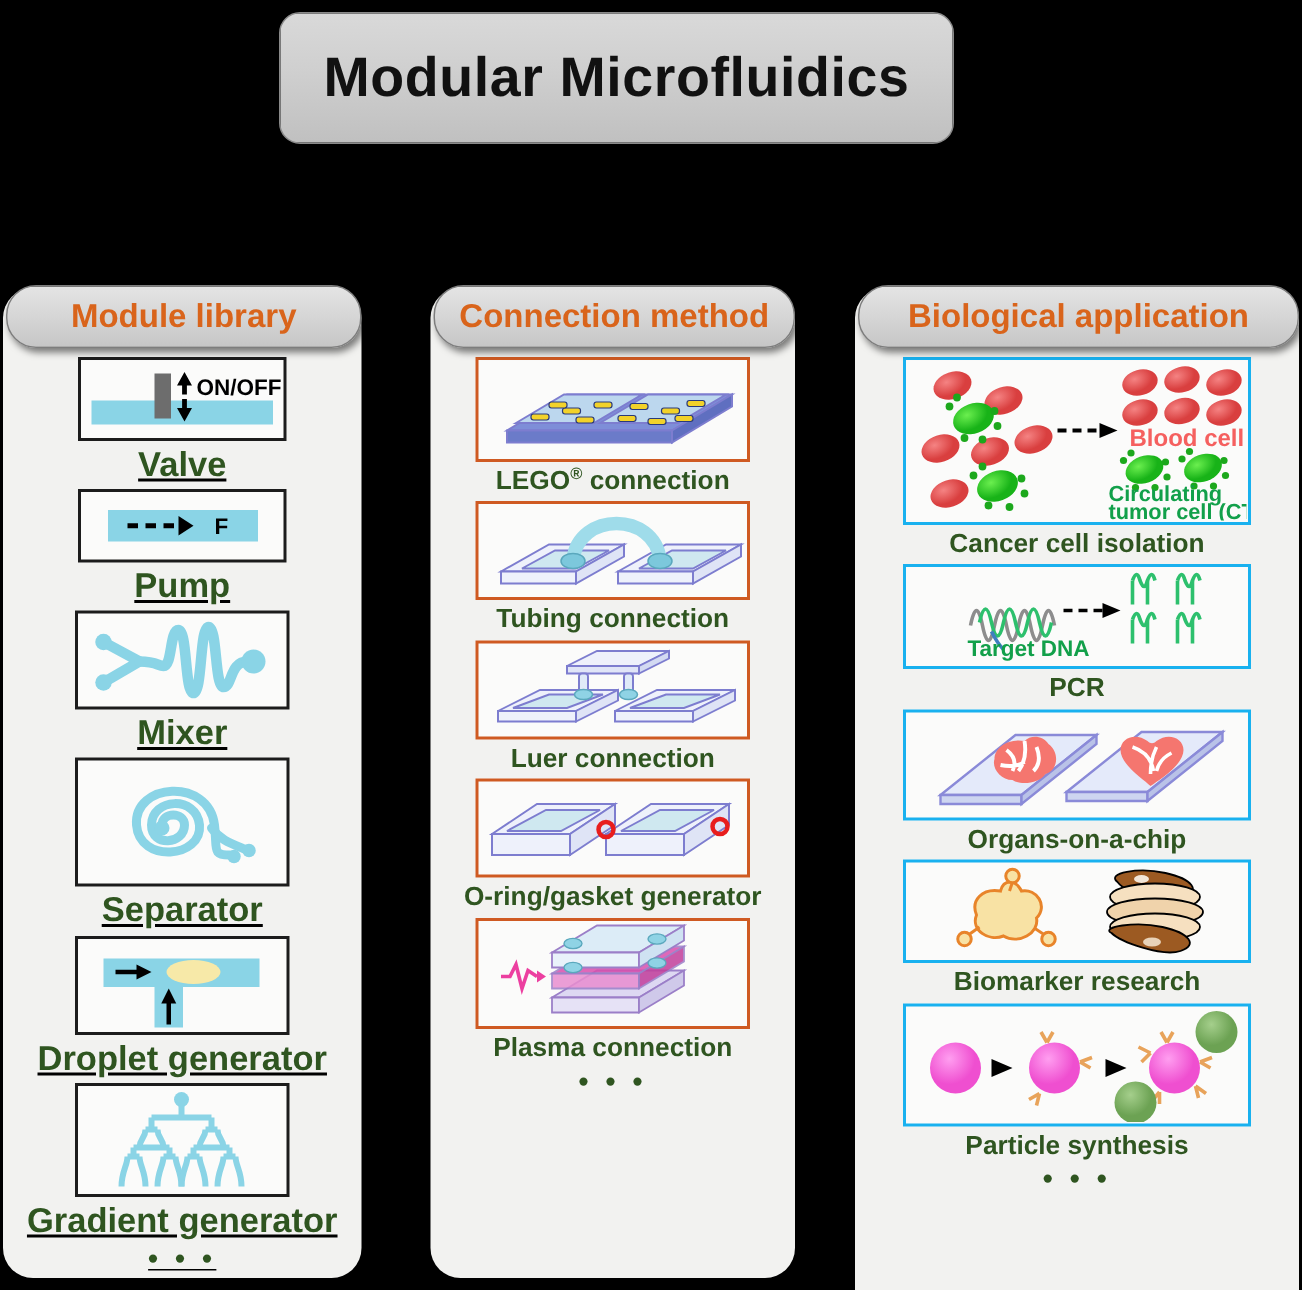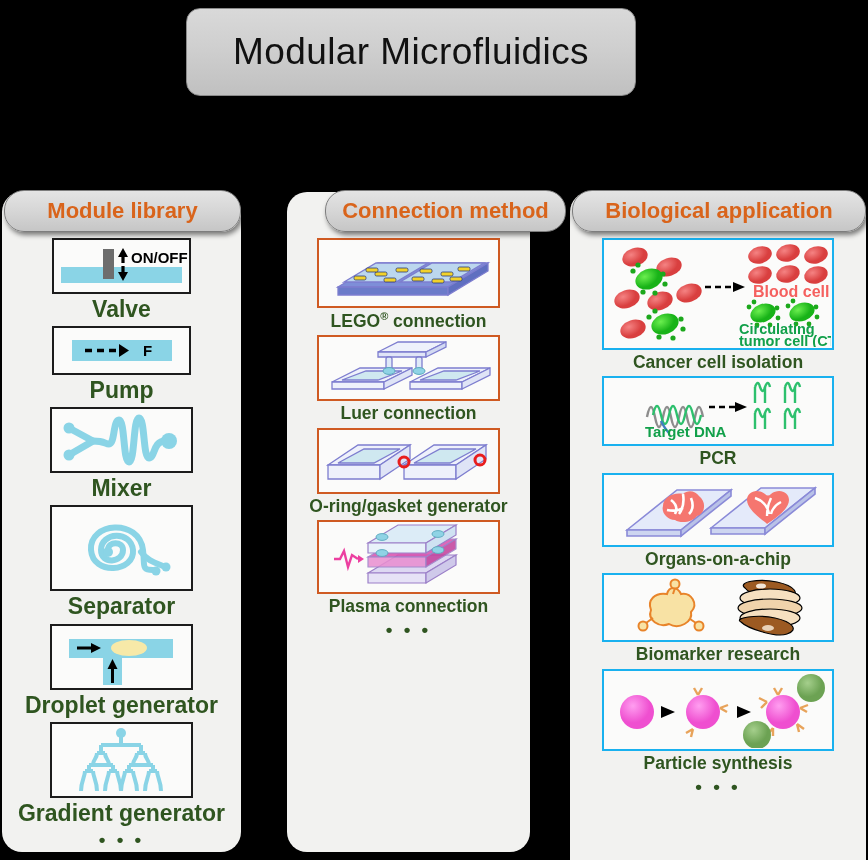--- a/index.html
+++ b/index.html
@@ -9,46 +9,46 @@
   
   .title-pill{
     position:absolute; left:186px; top:8px; width:448px; height:86px;
     border-radius:14px;
     background:linear-gradient(180deg,#d9d9d9 0%,#cfcfcf 45%,#c0c0c0 100%);
     border:1px solid #8a8a8a;
     box-shadow:3px 4px 6px rgba(0,0,0,.55);
     display:flex;align-items:center;justify-content:center;
   }
   .title-pill span{
-    font-size:37px;font-weight:normal;color:#111;letter-spacing:.4px;
+    font-size:37px;font-weight:bold;color:#111;letter-spacing:.4px;
   }
 
   
   .col{
     position:absolute; top:192px;
     background:#f2f2f0;
     border-radius:20px;
     box-shadow:4px 5px 7px rgba(0,0,0,.55);
     display:flex;flex-direction:column;align-items:center;
   }
-  #col0{left:2px; width:239px; height:660px;}
+  #col0{left:2px; width:239px; height:660px;text-decoration:underline;}
   #col1{left:287px; width:243px; height:660px;}
   #col2{left:570px; width:296px; height:836px;}
 
   .col-header{
     position:absolute; top:-2px;
     height:40px; border-radius:20px;
     background:linear-gradient(180deg,#e4e4e4 0%,#d6d6d6 50%,#c6c6c6 100%);
     border:1px solid #7d7d7d;
     box-shadow:2px 3px 5px rgba(0,0,0,.5);
     display:flex;align-items:center;justify-content:center;
     z-index:5;
   }
   #col0 .col-header{left:2px;width:235px;}
-  #col1 .col-header{left:2px;width:239px;margin-left:36px;}
+  #col1 .col-header{left:2px;width:239px;}
   #col2 .col-header{left:2px;width:292px;}
   .col-header span{
     font-size:22px;font-weight:bold;color:#d9641b;white-space:nowrap;
   }
 
   .col-body{margin-top:46px;width:100%;display:flex;flex-direction:column;
             align-items:center;}
 
   .item{display:flex;flex-direction:column;align-items:center;width:100%;}
   .fig{background:#fbfbfa;display:flex;align-items:center;justify-content:center;
@@ -204,20 +204,40 @@
             <rect x="112" y="38" width="12" height="4" rx="1.6"></rect>
             <rect x="130" y="36" width="12" height="4" rx="1.6"></rect>
           </g>
         </svg>
       </div>
       <div class="cap">
         <span>LEGO</span><sup>®</sup><span>  connection</span>
       </div>
     </div>
 
+    <div class="item">
+      <div class="fig orange" style="width:179px;height:62px;">
+        <svg width="177" height="60" viewBox="0 0 177 60">
+          <g stroke="#7d7dcf" stroke-width="1.3">
+            <path d="M14 44 L46 26 L96 26 L64 44 Z" fill="#eef1fb"></path>
+            <path d="M14 44 L14 52 L64 52 L64 44 Z" fill="#eef1fb"></path>
+            <path d="M64 44 L96 26 L96 34 L64 52 Z" fill="#dfe4f6"></path>
+            <path d="M28 42 L50 30 L86 30 L64 42 Z" fill="#cfe8f0"></path>
+            <path d="M92 44 L124 26 L174 26 L142 44 Z" fill="#eef1fb"></path>
+            <path d="M92 44 L92 52 L142 52 L142 44 Z" fill="#eef1fb"></path>
+            <path d="M142 44 L174 26 L174 34 L142 52 Z" fill="#dfe4f6"></path>
+            <path d="M106 42 L128 30 L164 30 L142 42 Z" fill="#cfe8f0"></path>
+          </g>
+          <path d="M62 36 C66 4 116 4 120 36" stroke="#9fdcea" stroke-width="9" fill="none" stroke-linecap="round"></path>
+          <ellipse cx="62" cy="37" rx="8" ry="5" fill="#7cc8dc" stroke="#5aa8bd" stroke-width="1"></ellipse>
+          <ellipse cx="120" cy="37" rx="8" ry="5" fill="#7cc8dc" stroke="#5aa8bd" stroke-width="1"></ellipse>
+        </svg>
+      </div>
+      <div class="cap">Tubing connection</div>
+    </div>
 
     <div class="item">
       <div class="fig orange" style="width:179px;height:62px;">
         <svg width="177" height="60" viewBox="0 0 177 60">
           <g stroke="#7d7dcf" stroke-width="1.3">
             <path d="M58 14 L78 4 L126 4 L106 14 Z" fill="#eef1fb"></path>
             <path d="M58 14 L58 19 L106 19 L106 14 Z" fill="#e0e5f7"></path>
             <path d="M106 14 L126 4 L126 9 L106 19 Z" fill="#d3daf2"></path>
             <rect x="66" y="19" width="6" height="14" rx="2" fill="#dfeaf8"></rect>
             <rect x="96" y="19" width="6" height="14" rx="2" fill="#dfeaf8"></rect>

